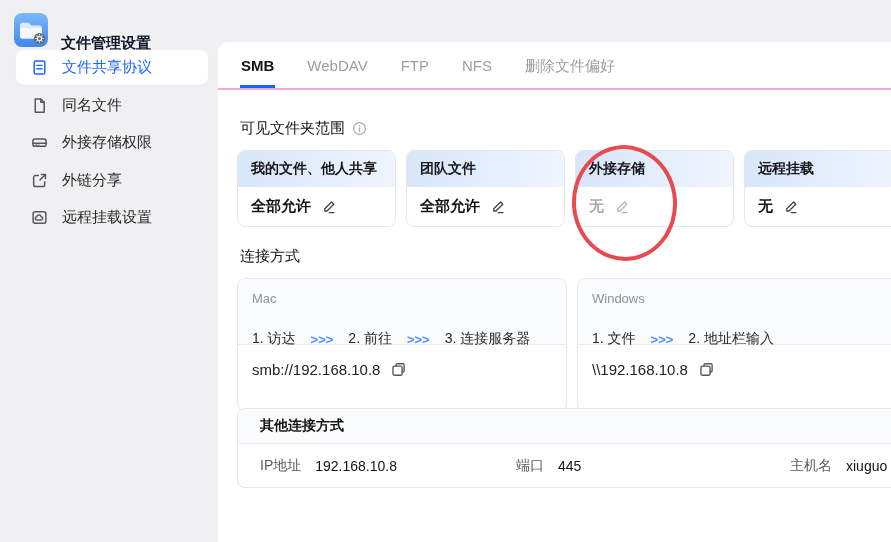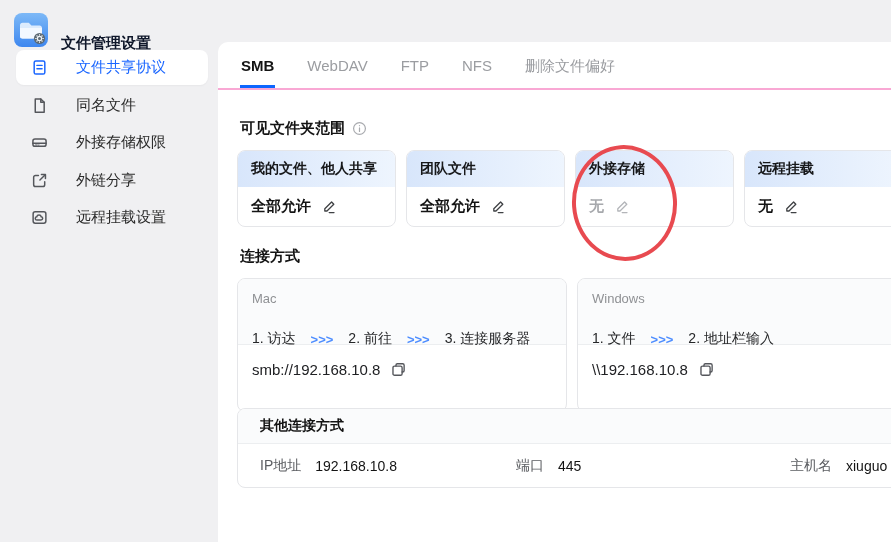--- a/index.html
+++ b/index.html
@@ -5,33 +5,33 @@
   html,body{margin:0;padding:0;}
   body{width:891px;height:542px;overflow:hidden;font-family:"Liberation Sans","DejaVu Sans",sans-serif;background:#f0f0f2;-webkit-font-smoothing:antialiased;}
   #app{position:relative;width:891px;height:542px;background:#f0f0f2;}
 
   
   .app-header{position:absolute;left:14px;top:7px;display:flex;align-items:center;gap:13px;}
   .app-icon{width:34px;height:34px;flex:none;}
   .app-title{font-size:15px;font-weight:700;color:#0f172a;margin-top:27px;}
 
   
-  .side-item{position:absolute;left:16px;width:192px;height:35px;display:flex;align-items:center;gap:28px;padding-left:15px;box-sizing:border-box;border-radius:8px;font-size:15px;color:#2b2b2b;cursor:pointer;}
+  .side-item{position:absolute;left:16px;width:192px;height:35px;display:flex;align-items:center;gap:14px;padding-left:15px;box-sizing:border-box;border-radius:8px;font-size:15px;color:#2b2b2b;cursor:pointer;}
   .side-item .si-icon{width:17px;height:17px;color:#55575c;display:flex;flex:none;}
   .side-item.active{background:#ffffff;color:#1a66ff;box-shadow:0 1px 2px rgba(0,0,0,.04);}
   .side-item.active .si-icon{color:#1a66ff;}
 
   
   .main{position:absolute;left:218px;top:42px;width:673px;height:500px;background:#ffffff;border-top-left-radius:10px;overflow:hidden;}
 
   .tabbar{position:absolute;left:0;top:0;right:0;height:48px;border-bottom:2px solid #f9a8d4;display:flex;align-items:flex-end;padding-left:22px;gap:31px;box-sizing:border-box;}
   .tab{font-size:15px;color:#9b9da1;padding:0 1px 15px;cursor:pointer;line-height:1;}
   .tab.active{color:#141414;font-weight:700;box-shadow:inset 0 -3px 0 #0d66ff;}
 
-  .section-title{position:absolute;left:22px;font-size:15px;font-weight:700;color:#141414;display:flex;align-items:center;gap:7px;line-height:16px;}
+  .section-title{position:absolute;left:22px;font-size:15px;font-weight:400;color:#141414;display:flex;align-items:center;gap:7px;line-height:16px;}
   .info-icon{width:15px;height:15px;color:#a9abaf;display:flex;}
 
   
   .fcards{position:absolute;left:19px;top:108px;display:flex;gap:10px;}
   .fcard{width:159px;height:77px;border:1px solid #e5e6e9;border-radius:8px;background:#fff;box-sizing:border-box;overflow:hidden;flex:none;}
   .fcard-head{height:36px;background:linear-gradient(90deg,#d8e6fb,#eef5fe);display:flex;align-items:center;padding:0 13px;font-size:14px;font-weight:700;color:#17181a;}
   .fcard-body{height:39px;display:flex;align-items:center;gap:10px;padding:0 13px;font-size:15px;font-weight:700;color:#141414;}
   .fcard-body .edit-btn{width:16px;height:16px;color:#3f4144;cursor:pointer;display:flex;background:none;border:none;padding:0;}
   .fcard.muted .fcard-body{color:#a7a9ad;}
   .fcard.muted .edit-btn{color:#b3b5b9;}

